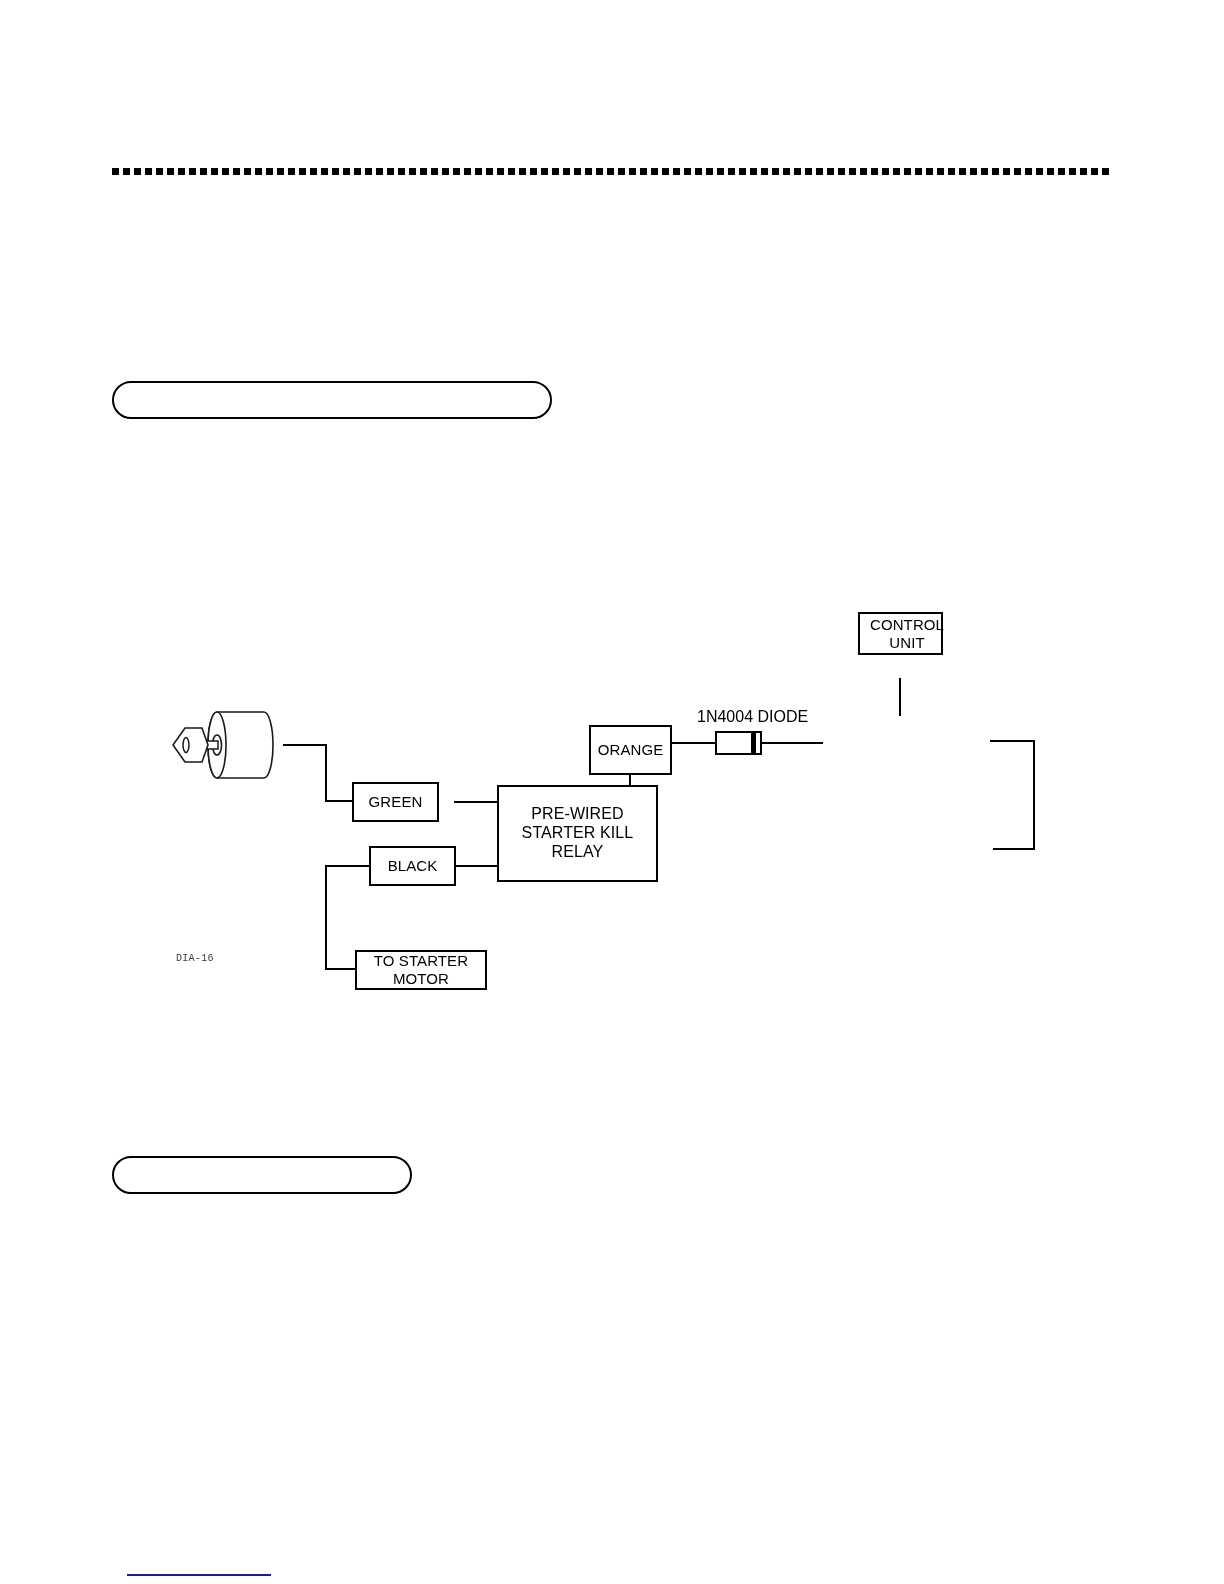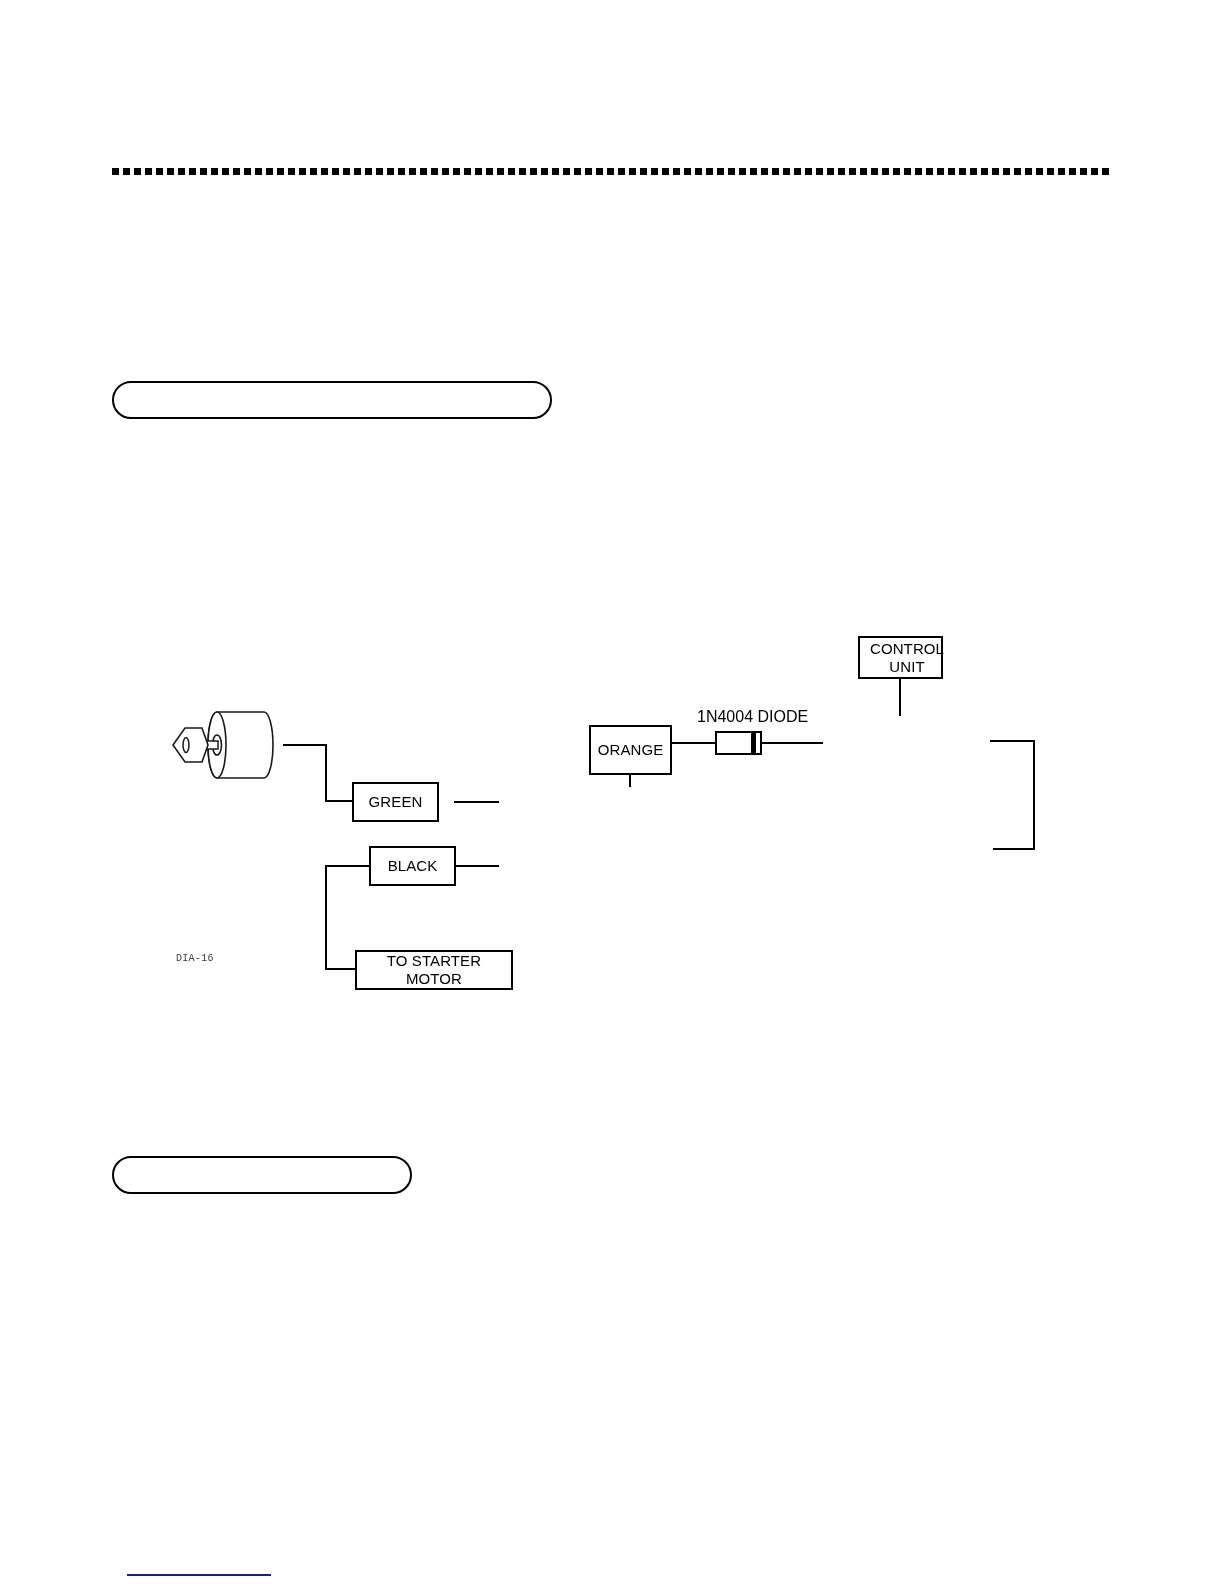--- a/index.html
+++ b/index.html
@@ -58,23 +58,23 @@
     font-family: "Liberation Sans", sans-serif;
     line-height: 1.18;
     letter-spacing: 0.1px;
     z-index: 4;
   }
   .dbox span { display: block; white-space: pre-line; }
 
   .box-green   { left: 352px; top: 782px;  width: 87px;  height: 40px;  font-size: 15px; }
   .box-black   { left: 369px; top: 846px;  width: 87px;  height: 40px;  font-size: 15px; }
   .box-relay   { left: 497px; top: 785px;  width: 161px; height: 97px;  font-size: 16px; }
-  .box-starter { left: 355px; top: 950px;  width: 158px; height: 40px;  font-size: 15px; align-items: center; }
+  .box-starter { left: 355px; top: 950px;  width: 132px; height: 40px;  font-size: 15px; align-items: center; }
   .box-orange  { left: 589px; top: 725px;  width: 83px;  height: 50px;  font-size: 15px; }
-  .box-control { left: 858px; top: 636px;  width: 85px;  height: 43px;  font-size: 15px; padding-left: 13px; }
+  .box-control { left: 858px; top: 612px;  width: 85px;  height: 43px;  font-size: 15px; padding-left: 13px; }
   .box-armed   { left: 821px; top: 714px;  width: 171px; height: 47px;  font-size: 15px; }
   .box-sensors { left: 824px; top: 817px;  width: 171px; height: 47px;  font-size: 15px; }
 
   
   .diode-body {
     position: absolute;
     left: 715px;
     top: 731px;
     width: 47px;
     height: 24px;
@@ -200,20 +200,25 @@
   <div class="dia-code">DIA-16</div>
 
   <div class="dbox box-green">
     <span>GREEN</span>
   </div>
 
   <div class="dbox box-black">
     <span>BLACK</span>
   </div>
 
+  <div class="dbox box-relay">
+    <span>PRE-WIRED
+STARTER KILL
+RELAY</span>
+  </div>
 
   <div class="dbox box-starter">
     <span>TO STARTER MOTOR</span>
   </div>
 
   <div class="dbox box-orange">
     <span>ORANGE</span>
   </div>
 
   <div class="diode-label">1N4004 DIODE</div>

